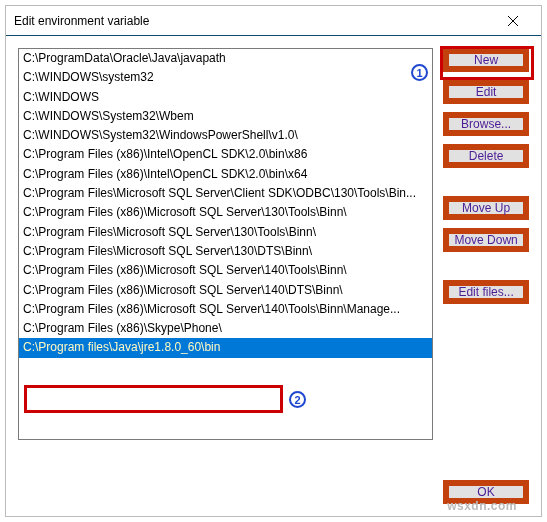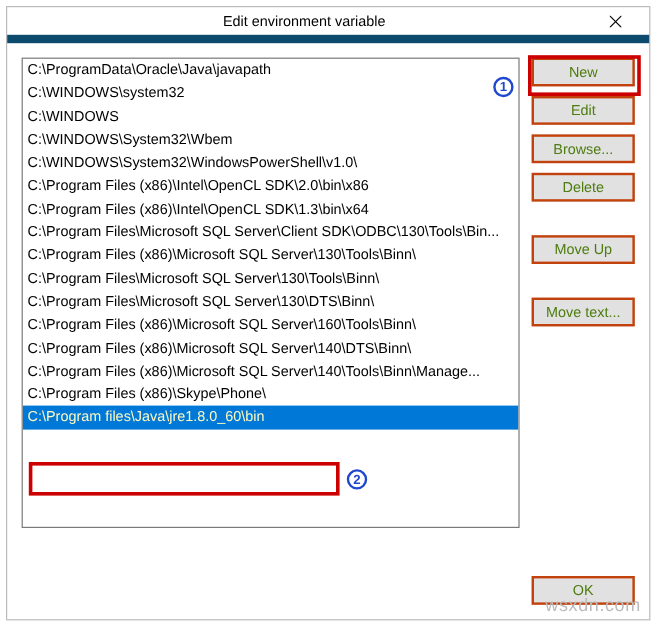--- a/index.html
+++ b/index.html
@@ -18,22 +18,21 @@
       width: 537px;
       height: 512px;
       background: #fff;
       position: relative;
     }
     .titlebar {
       height: 30px;
       display: flex;
       align-items: center;
       padding: 0 8px;
-      border-bottom: 7px solid #0c4a6e;
-      text-align: center;
+      border-bottom: 1px solid #0c4a6e;
     }
     .title-text {
       flex: 1;
       font-size: 12px;
       color: #000;
     }
     .close-btn {
       width: 40px;
       height: 28px;
       display: flex;
@@ -70,24 +69,24 @@
       background: #0078d7;
       color: #fef9c3;
     }
     .buttons {
       width: 86px;
       display: flex;
       flex-direction: column;
     }
     .btn {
       height: 24px;
-      border: 2px solid #c2410c;
+      border: 6px solid #c2410c;
       background: #e1e1e1;
       font-size: 12px;
-      color: #4d7c0f;
+      color: #4c1d95;
       cursor: pointer;
       display: flex;
       align-items: center;
       justify-content: center;
       margin-bottom: 8px;
     }
     .bottom-buttons {
       position: absolute;
       bottom: 12px;
       right: 12px;
@@ -129,24 +128,25 @@
       background: #fff;
       position: absolute;
       pointer-events: none;
     }
     .badge1 { top: 58px; left: 405px; }
     .badge2 { top: 385px; left: 283px; }
     .spacer-small { height: 20px; }
     .watermark {
       position: absolute;
       bottom: 3px;
-      right: 7px;
-      font-size: 15px;
+      right: 24px;
+      font-size: 12px;
       color: #bbb;
       letter-spacing: 0.5px;
+      font-weight: bold;
     }
   </style>
 </head>
 <body>
 
 <div class="dialog">
   <div class="titlebar">
     <div class="title-text">Edit environment variable</div>
     <div class="close-btn">
       <svg width="10" height="10" viewBox="0 0 10 10">
@@ -157,41 +157,42 @@
   </div>
 
   <div class="content">
     <div class="listbox">
       <div class="list-item">C:\ProgramData\Oracle\Java\javapath</div>
       <div class="list-item">C:\WINDOWS\system32</div>
       <div class="list-item">C:\WINDOWS</div>
       <div class="list-item">C:\WINDOWS\System32\Wbem</div>
       <div class="list-item">C:\WINDOWS\System32\WindowsPowerShell\v1.0\</div>
       <div class="list-item">C:\Program Files (x86)\Intel\OpenCL SDK\2.0\bin\x86</div>
-      <div class="list-item">C:\Program Files (x86)\Intel\OpenCL SDK\1.3\bin\x64</div>
+      <div class="list-item">C:\Program Files (x86)\Intel\OpenCL SDK\2.0\bin\x64</div>
       <div class="list-item">C:\Program Files\Microsoft SQL Server\Client SDK\ODBC\130\Tools\Bin...</div>
       <div class="list-item">C:\Program Files (x86)\Microsoft SQL Server\130\Tools\Binn\</div>
       <div class="list-item">C:\Program Files\Microsoft SQL Server\130\Tools\Binn\</div>
       <div class="list-item">C:\Program Files\Microsoft SQL Server\130\DTS\Binn\</div>
-      <div class="list-item">C:\Program Files (x86)\Microsoft SQL Server\160\Tools\Binn\</div>
+      <div class="list-item">C:\Program Files (x86)\Microsoft SQL Server\140\Tools\Binn\</div>
       <div class="list-item">C:\Program Files (x86)\Microsoft SQL Server\140\DTS\Binn\</div>
       <div class="list-item">C:\Program Files (x86)\Microsoft SQL Server\140\Tools\Binn\Manage...</div>
       <div class="list-item">C:\Program Files (x86)\Skype\Phone\</div>
       <div class="list-item selected">C:\Program files\Java\jre1.8.0_60\bin</div>
     </div>
 
     <div class="buttons">
       <div class="btn">New</div>
       <div class="btn">Edit</div>
       <div class="btn">Browse...</div>
       <div class="btn">Delete</div>
       <div class="spacer-small"></div>
       <div class="btn">Move Up</div>
+      <div class="btn">Move Down</div>
       <div class="spacer-small"></div>
-      <div class="btn">Move text...</div>
+      <div class="btn">Edit files...</div>
     </div>
   </div>
 
   <div class="bottom-buttons">
     <div class="btn">OK</div>
   </div>
 
   <div class="highlight-new"></div>
   <div class="highlight-selected"></div>
   <div class="badge badge1">1</div>

